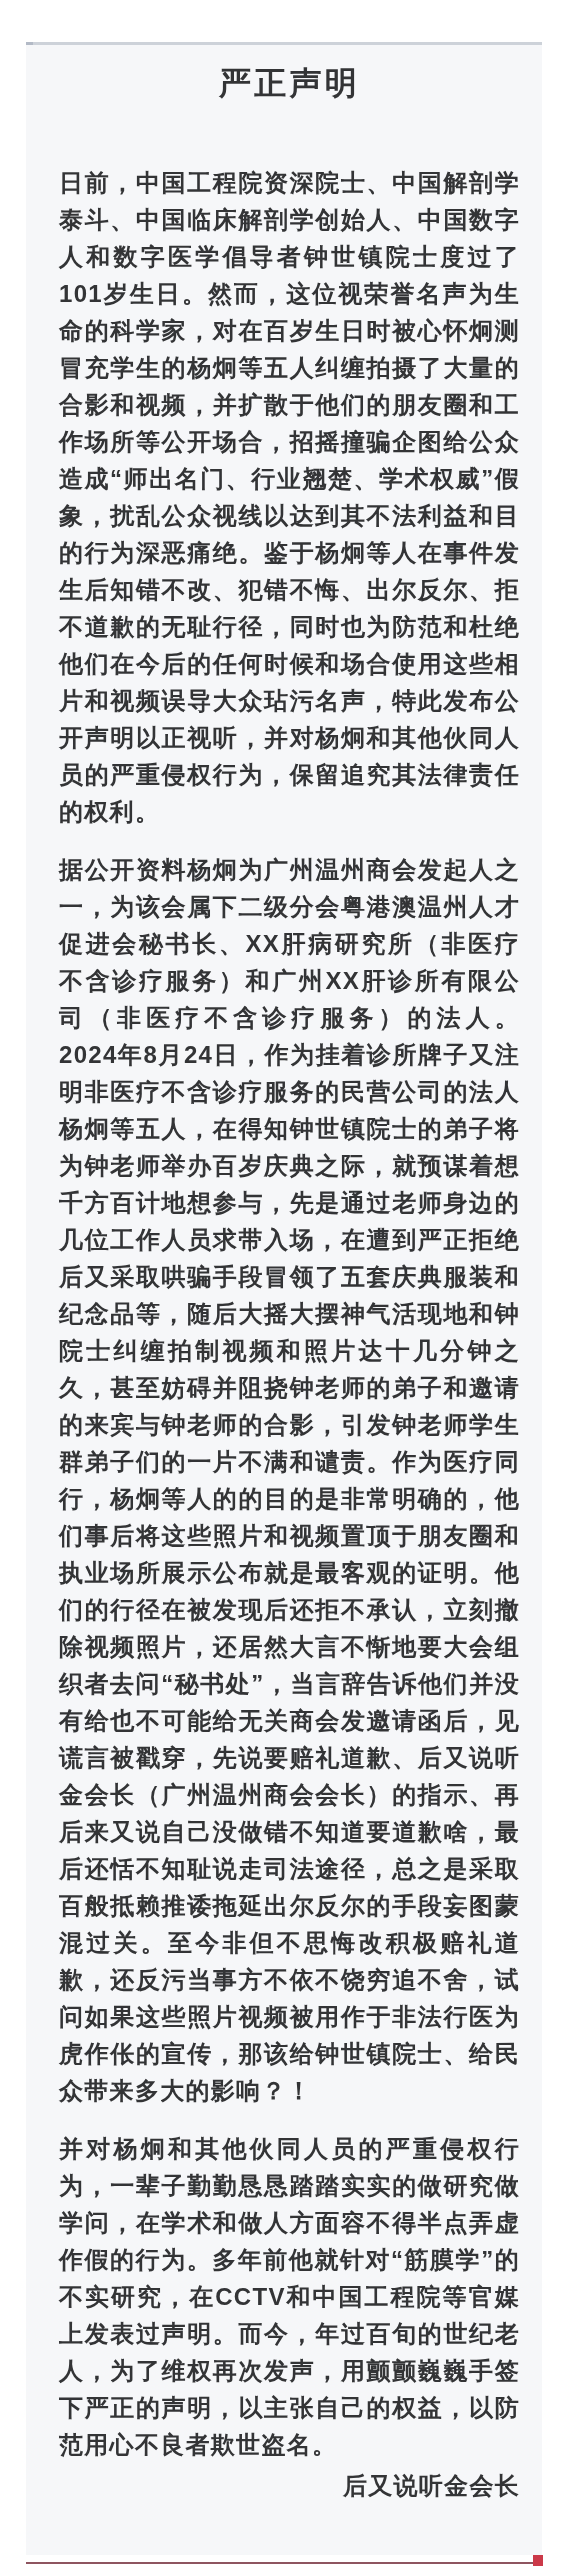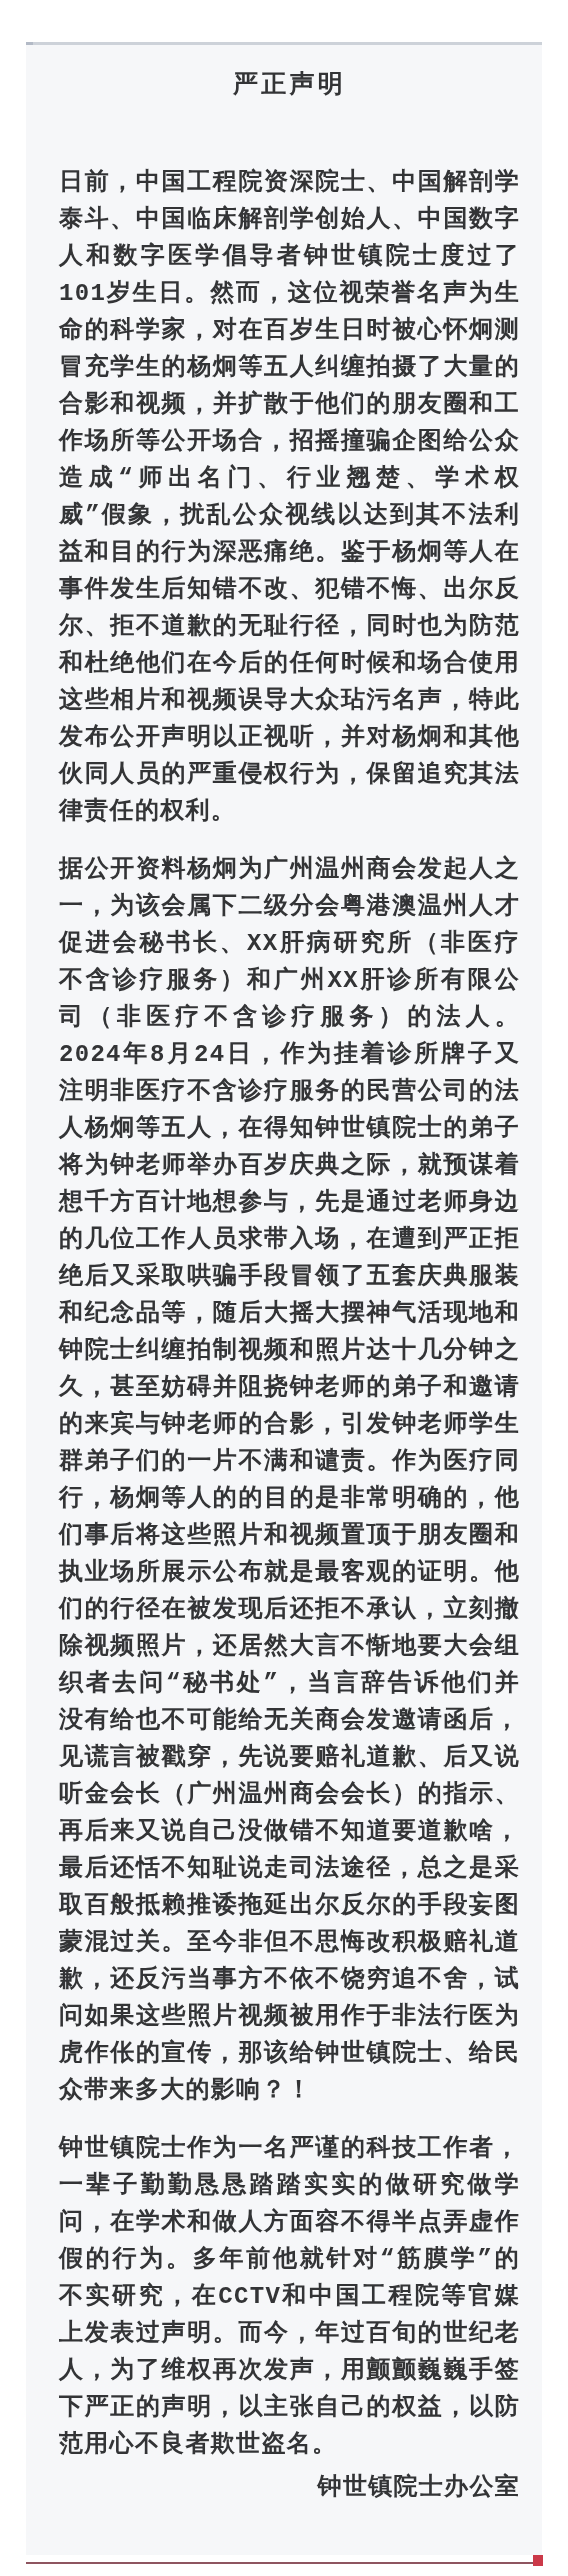--- a/index.html
+++ b/index.html
@@ -44,28 +44,28 @@
     padding: 0 22px 0 33px;
     color: var(--text-color, #333436);
     font-weight: 700;
     font-size: 24px;
     line-height: 37px;
     letter-spacing: 1.3px;
     text-align: justify;
     overflow: hidden;
   }
   .title {
-    font-size: 25px;
+    font-size: 32px;
     font-weight: 700;
     line-height: 37px;
     letter-spacing: 3.2px;
     text-align: center;
     margin: 20px 0 62px 0;
   }
-  .para { margin: 0 0 21px 0; font-family: Liberation Mono, monospace; }
+  .para { margin: 0 0 21px 0; }
   .para:last-of-type { margin-bottom: 0; }
   .sig {
     text-align: right;
     line-height: 39px;
     letter-spacing: 1.3px;
   }
   .sig-first { margin-top: 2.6px; }
   .page-bottom-line {
     position: absolute;
     left: 26px; top: 2562px;
@@ -87,23 +87,23 @@
   <div class="page-top-bar"></div>
   <div class="page-top-corner"></div>
 
   <div class="page">
     <h1 class="title">严正声明</h1>
 
     <p class="para">日前，中国工程院资深院士、中国解剖学泰斗、中国临床解剖学创始人、中国数字人和数字医学倡导者钟世镇院士度过了101岁生日。然而，这位视荣誉名声为生命的科学家，对在百岁生日时被心怀炯测冒充学生的杨炯等五人纠缠拍摄了大量的合影和视频，并扩散于他们的朋友圈和工作场所等公开场合，招摇撞骗企图给公众造成“师出名门、行业翘楚、学术权威”假象，扰乱公众视线以达到其不法利益和目的行为深恶痛绝。鉴于杨炯等人在事件发生后知错不改、犯错不悔、出尔反尔、拒不道歉的无耻行径，同时也为防范和杜绝他们在今后的任何时候和场合使用这些相片和视频误导大众玷污名声，特此发布公开声明以正视听，并对杨炯和其他伙同人员的严重侵权行为，保留追究其法律责任的权利。</p>
 
     <p class="para">据公开资料杨炯为广州温州商会发起人之一，为该会属下二级分会粤港澳温州人才促进会秘书长、XX肝病研究所（非医疗不含诊疗服务）和广州XX肝诊所有限公司（非医疗不含诊疗服务）的法人。2024年8月24日，作为挂着诊所牌子又注明非医疗不含诊疗服务的民营公司的法人杨炯等五人，在得知钟世镇院士的弟子将为钟老师举办百岁庆典之际，就预谋着想千方百计地想参与，先是通过老师身边的几位工作人员求带入场，在遭到严正拒绝后又采取哄骗手段冒领了五套庆典服装和纪念品等，随后大摇大摆神气活现地和钟院士纠缠拍制视频和照片达十几分钟之久，甚至妨碍并阻挠钟老师的弟子和邀请的来宾与钟老师的合影，引发钟老师学生群弟子们的一片不满和谴责。作为医疗同行，杨炯等人的的目的是非常明确的，他们事后将这些照片和视频置顶于朋友圈和执业场所展示公布就是最客观的证明。他们的行径在被发现后还拒不承认，立刻撤除视频照片，还居然大言不惭地要大会组织者去问“秘书处”，当言辞告诉他们并没有给也不可能给无关商会发邀请函后，见谎言被戳穿，先说要赔礼道歉、后又说听金会长（广州温州商会会长）的指示、再后来又说自己没做错不知道要道歉啥，最后还恬不知耻说走司法途径，总之是采取百般抵赖推诿拖延出尔反尔的手段妄图蒙混过关。至今非但不思悔改积极赔礼道歉，还反污当事方不依不饶穷追不舍，试问如果这些照片视频被用作于非法行医为虎作伥的宣传，那该给钟世镇院士、给民众带来多大的影响？！</p>
 
-    <p class="para">钟世镇院士作为一名严谨的科技工作者，一辈子勤勤恳恳踏踏实实的做研究做学问，在学术和做人方面容不得半点弄虚作假的行为。多年前他就针对“筋膜学”的不实研究，在CCTV和中国工程院等官媒上发表过声明。而今，年过百旬的世纪老人，为了维权再次发声，用颤颤巍巍手签下严正的声明，以主张自己的权益，以防范用心不良者欺世盗名。</p>
+    <p class="para">并对杨炯和其他伙同人员的严重侵权行为，一辈子勤勤恳恳踏踏实实的做研究做学问，在学术和做人方面容不得半点弄虚作假的行为。多年前他就针对“筋膜学”的不实研究，在CCTV和中国工程院等官媒上发表过声明。而今，年过百旬的世纪老人，为了维权再次发声，用颤颤巍巍手签下严正的声明，以主张自己的权益，以防范用心不良者欺世盗名。</p>
 
-    <div class="sig sig-first">钟世镇院士办公室</div>
+    <div class="sig sig-first">后又说听金会长</div>
 
   </div>
 
   <div class="page-bottom-line"></div>
   <div class="page-bottom-corner"></div>
 
 </div>
 
 
 </body></html>

